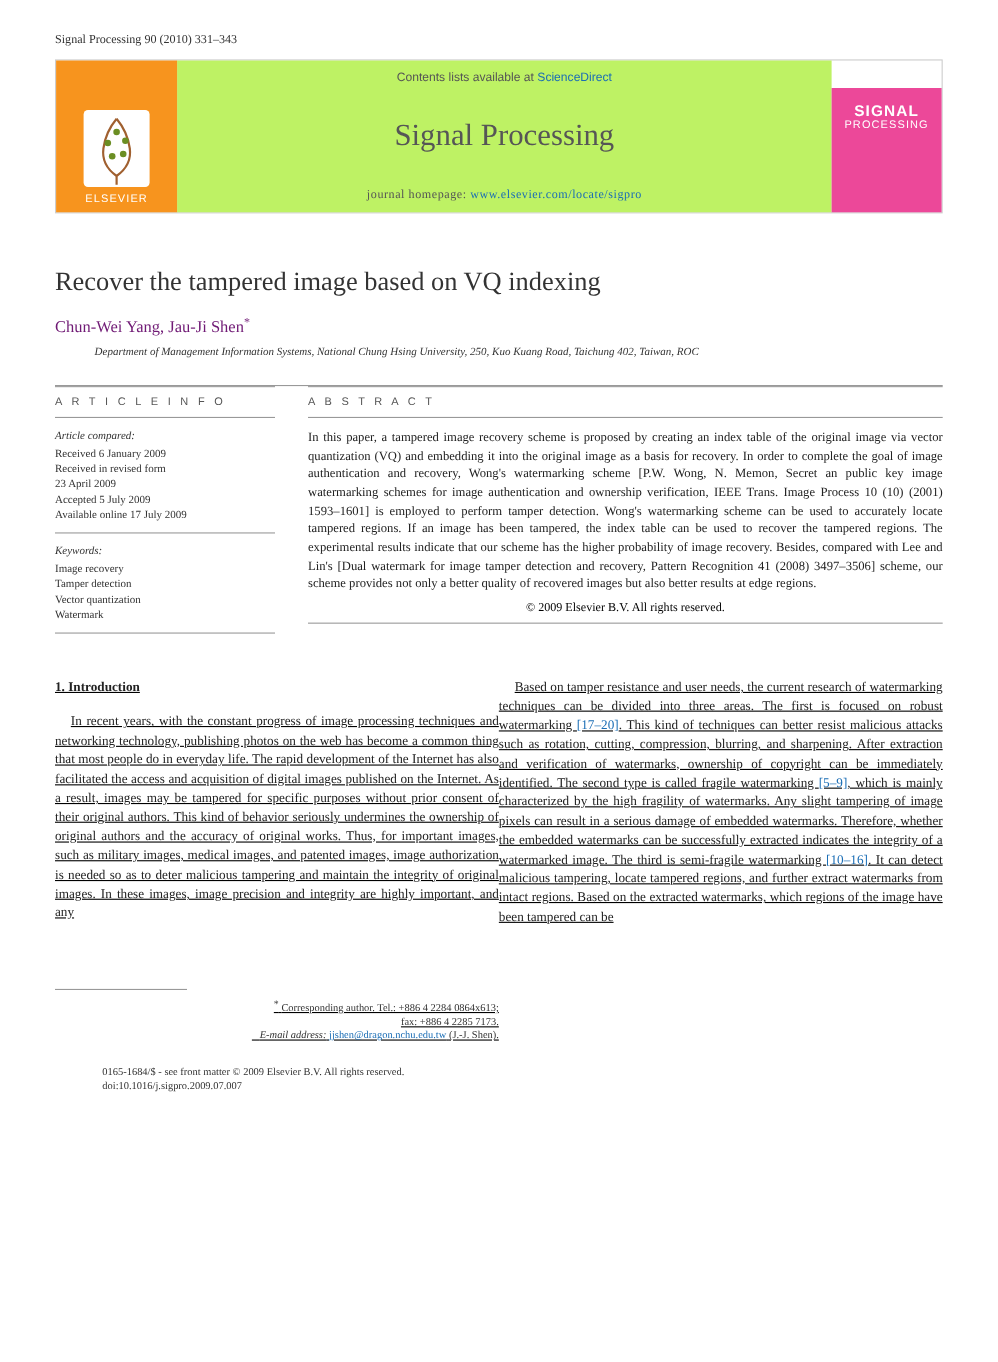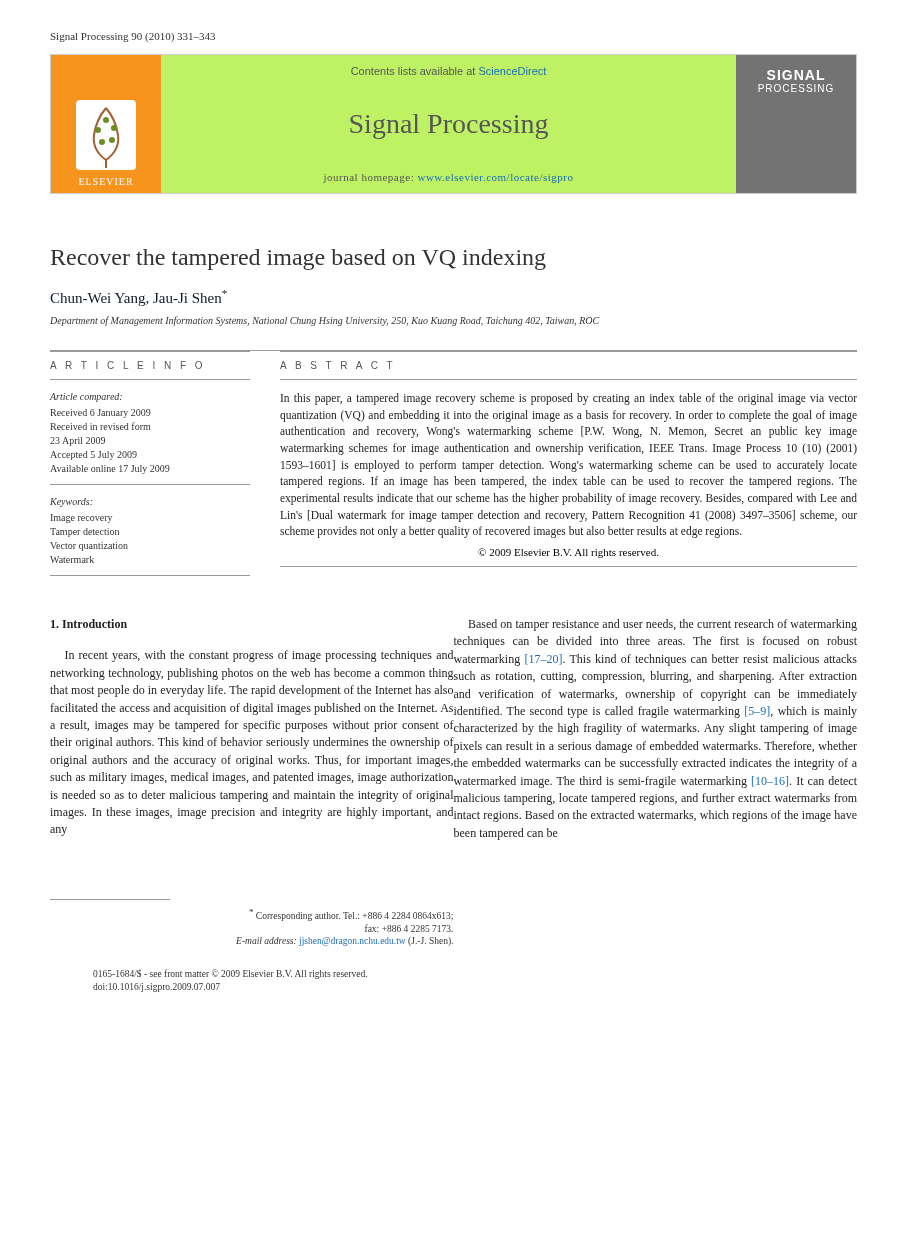--- a/index.html
+++ b/index.html
@@ -39,21 +39,21 @@
   height: 70px;
   background: #fff;
   border-radius: 4px;
   margin-bottom: 6px;
   position: relative;
 }
 .elsevier-tree svg { width: 100%; height: 100%; }
 .elsevier-text {
   color: #fff;
   font-size: 10px;
-  font-family: Liberation Serif, serif;
+  font-family: Liberation Sans, sans-serif;
   letter-spacing: 1px;
 }
 .banner-center {
   flex: 1;
   display: flex;
   flex-direction: column;
   justify-content: space-between;
   padding: 10px 16px;
   background: #bef264;
 }
@@ -73,50 +73,52 @@
 }
 .homepage-line {
   text-align: center;
   font-size: 11px;
   color: #555;
   font-family: Liberation Serif, serif;
   letter-spacing: 0.5px;
 }
 .homepage-line a { color: #1a6db5; text-decoration: none; }
 .banner-right {
-  width: 120px;
-  background: #737373;
+  width: 100px;
+  background: #ec4899;
   color: #fff;
   display: flex;
   flex-direction: column;
   align-items: center;
   justify-content: flex-start;
   padding-top: 12px;
   font-family: Arial, sans-serif;
+  margin-top: 25px;
 }
 .cover-text1 { font-size: 14px; font-weight: bold; letter-spacing: 1px; }
 .cover-text2 { font-size: 10px; letter-spacing: 1px; }
 .article-title {
   font-size: 24px;
   font-weight: normal;
   color: #333;
   margin-bottom: 16px;
   font-family: Georgia, serif;
 }
 .authors {
   font-size: 15px;
-  color: #0f172a;
+  color: #701a75;
   margin-bottom: 8px;
 }
 .authors .star { font-size: 11px; vertical-align: super; }
 .affiliation {
   font-size: 10px;
   font-style: italic;
   color: #333;
   margin-bottom: 24px;
+  margin-left: 36px;
 }
 .divider { border: none; border-top: 1px solid #999; margin: 0; }
 .two-col-meta {
   display: flex;
   gap: 30px;
   margin-bottom: 40px;
 }
 .meta-left {
   width: 200px;
   flex-shrink: 0;
@@ -152,20 +154,21 @@
   color: #222;
 }
 .copyright {
   text-align: center;
   font-size: 11px;
   margin-top: 6px;
 }
 .body-cols {
   display: flex;
   margin-top: 32px;
+  text-decoration: underline;
 }
 .body-col {
   flex: 1;
   font-size: 12px;
   line-height: 1.45;
   text-align: justify;
   color: #222;
 }
 .section-heading {
   font-weight: bold;

